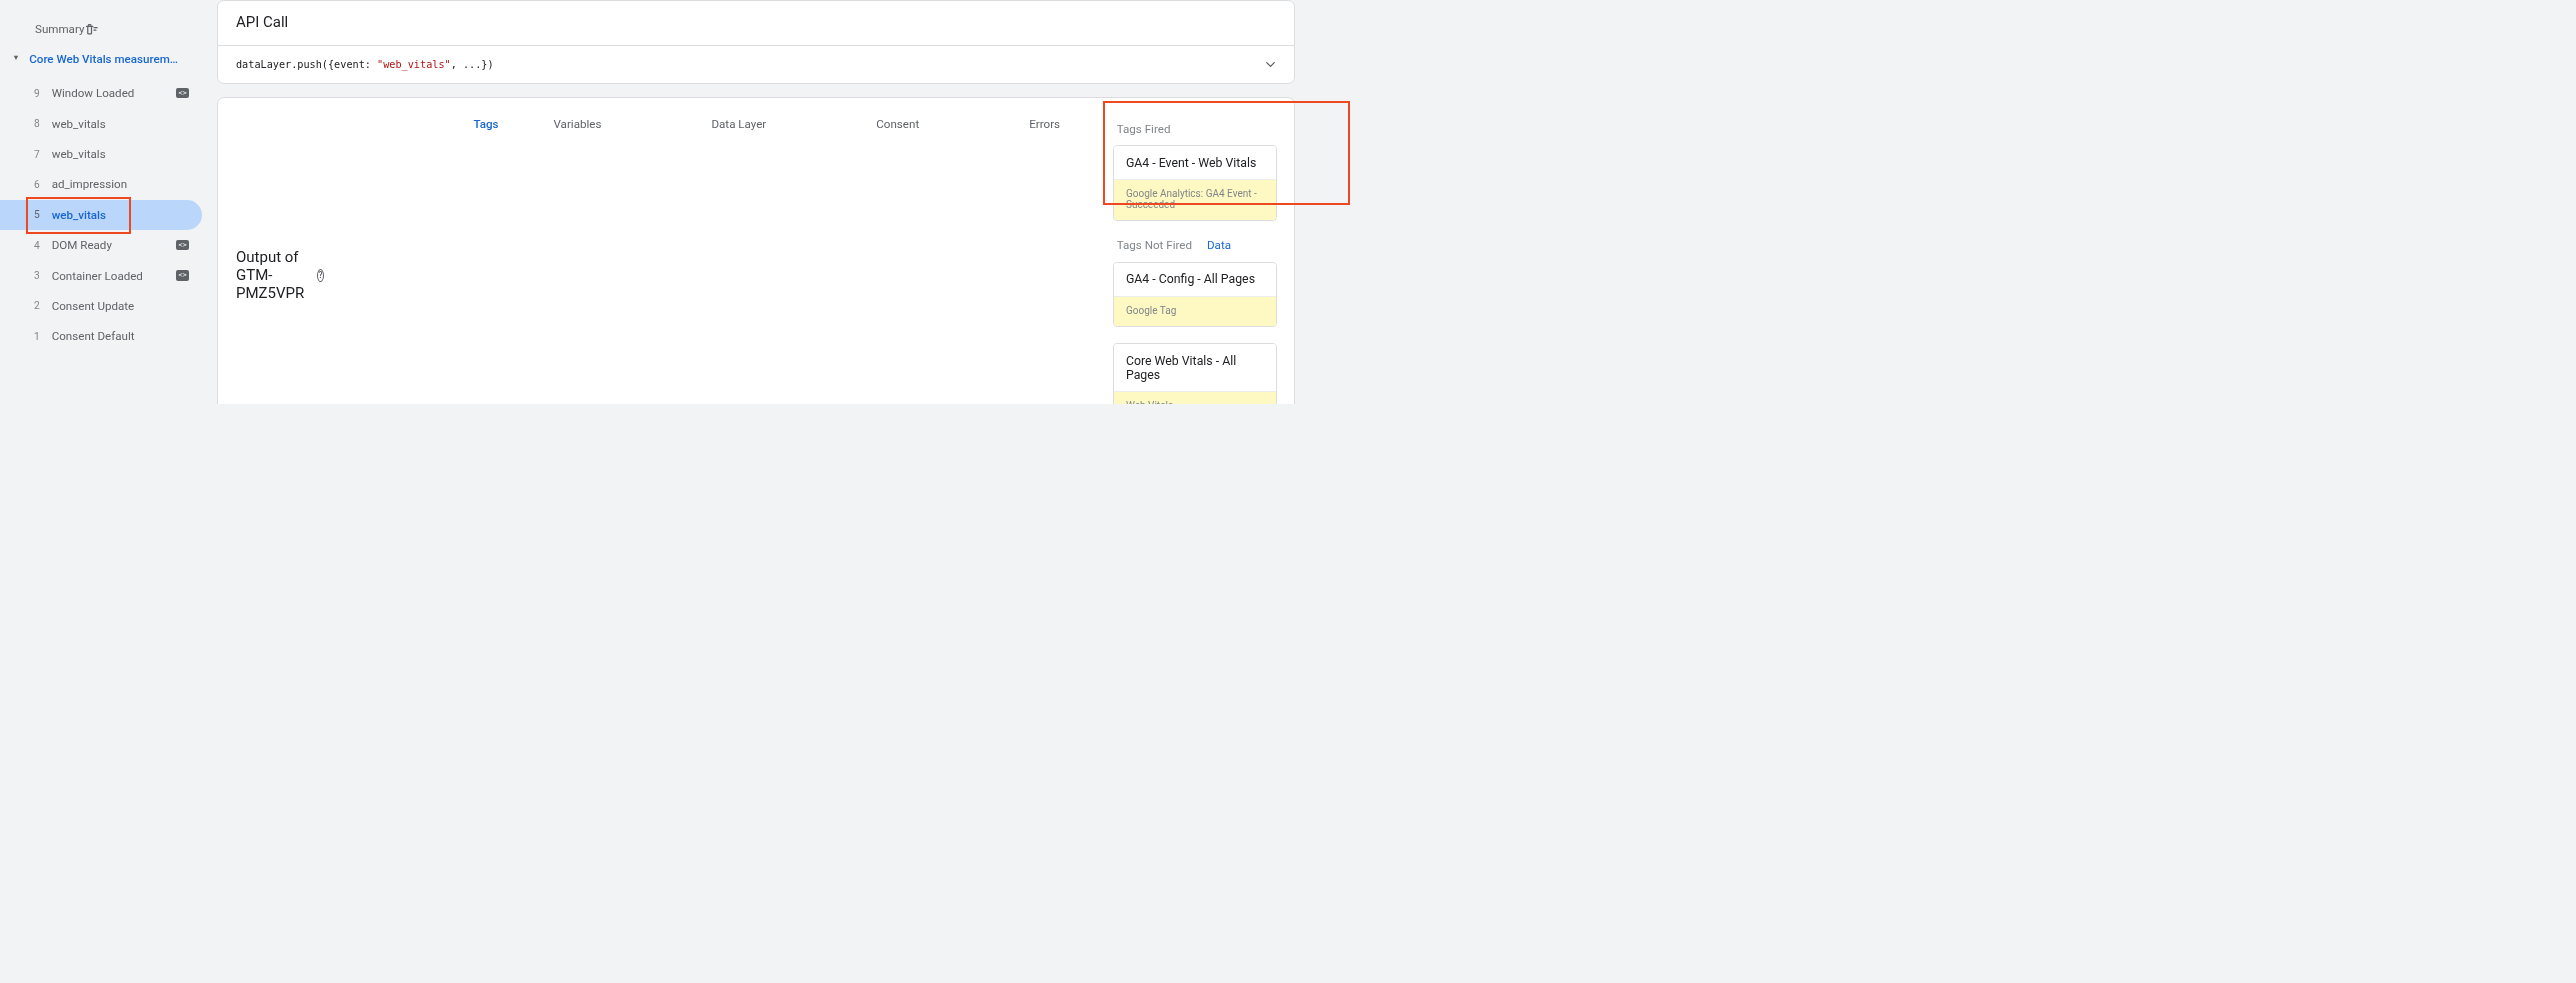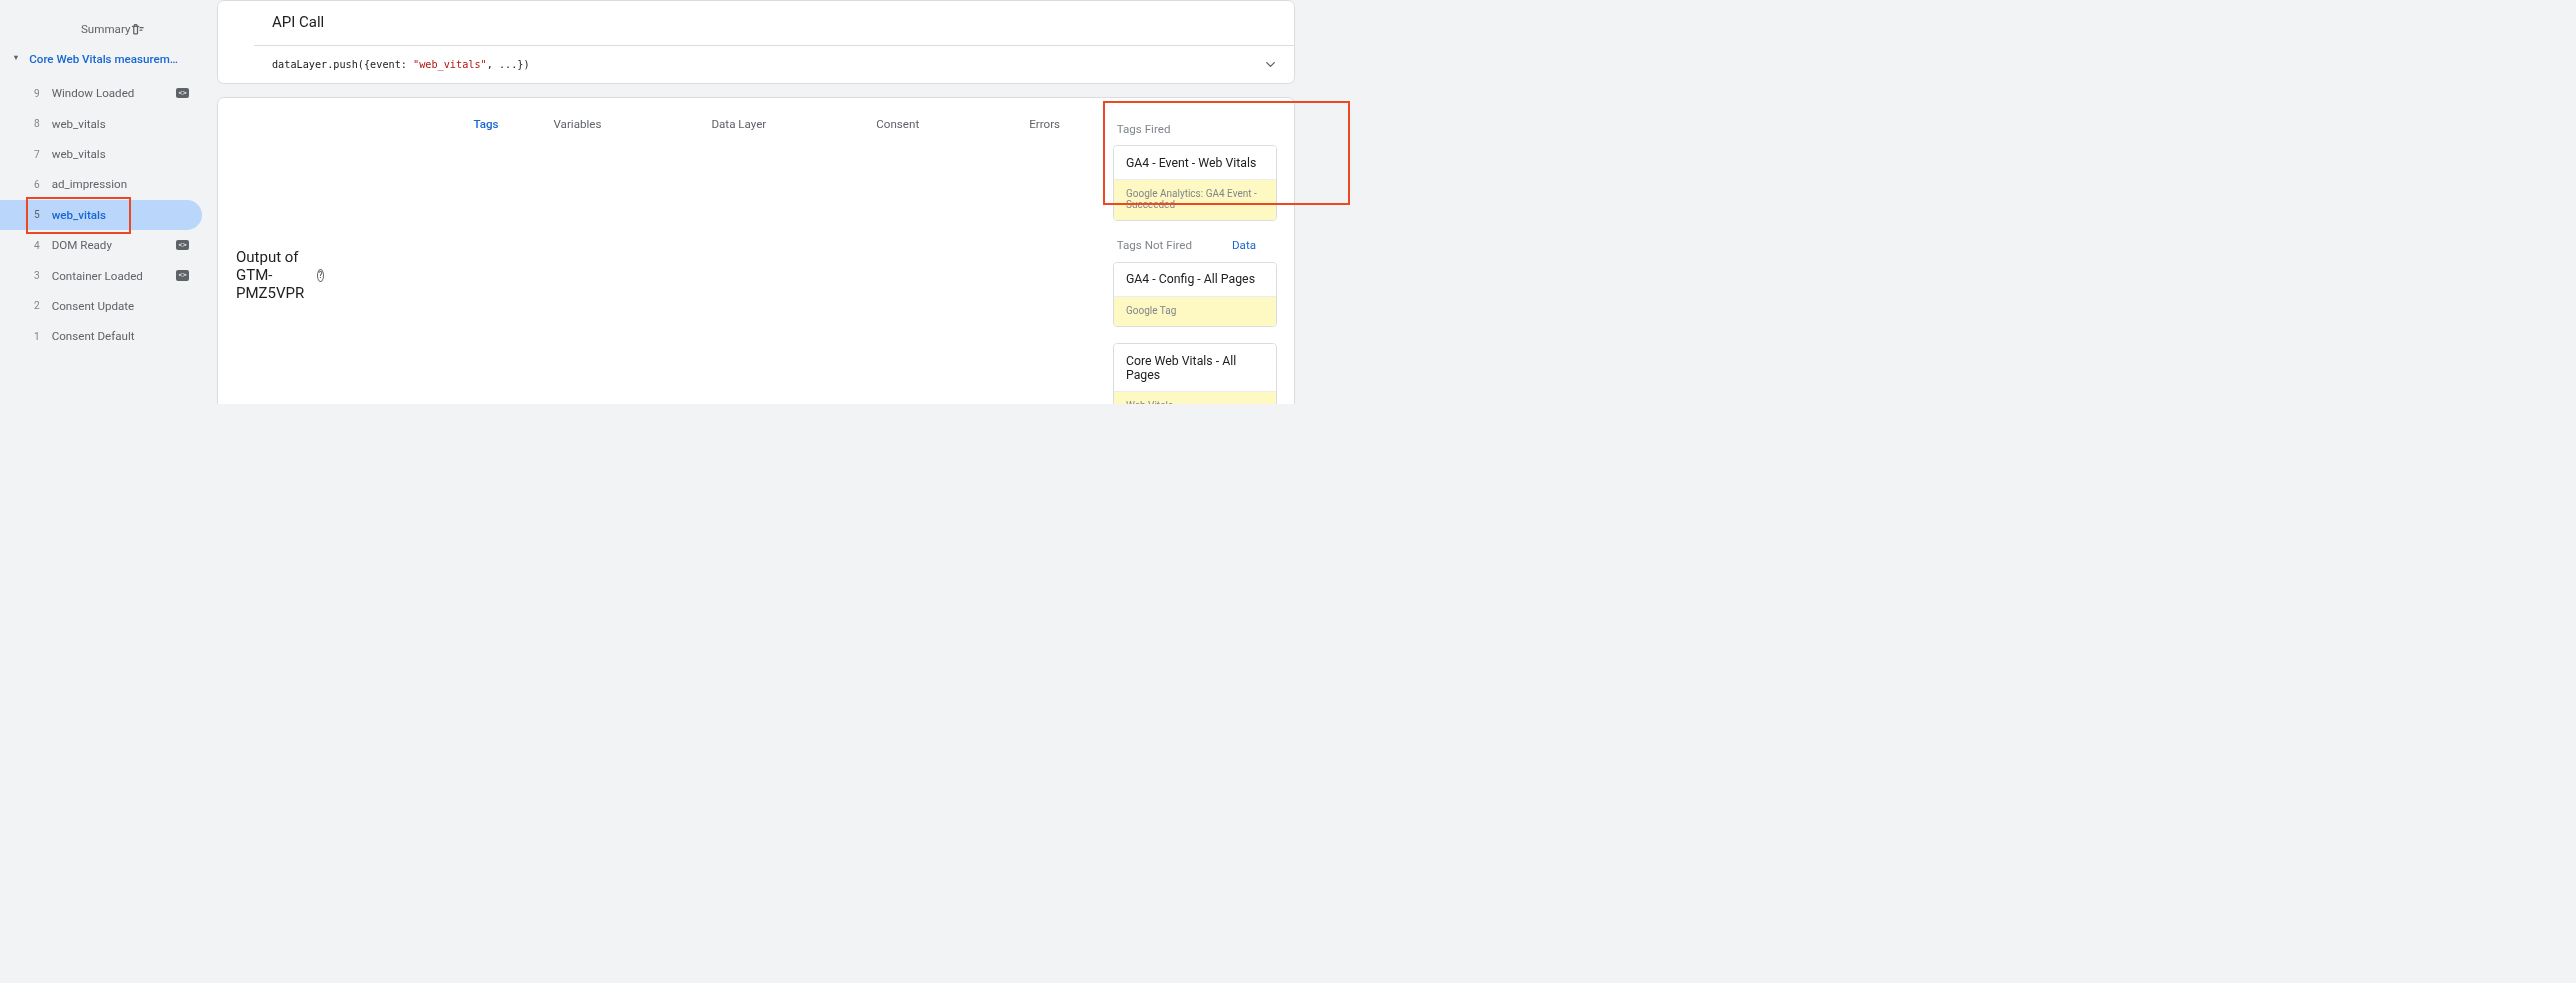--- a/index.html
+++ b/index.html
@@ -18,21 +18,21 @@
   
   .sidebar {
     width: 205px;
     flex: 0 0 205px;
     background: #f1f3f4;
     padding-top: 13.6px;
   }
   .summary-row {
     display: flex;
     align-items: center;
-    justify-content: center;
+    justify-content: flex-start;
     padding: 8.2px 13.6px 8.2px 35px;
     color: #5f6368;
     font-size: 11.6px;
   }
   .summary-row .icon-trash {
     color: #5f6368;
   }
   .tree-header {
     display: flex;
     align-items: center;
@@ -117,21 +117,20 @@
     display: flex;
     flex-direction: column;
     gap: 13.6px;
   }
 
   
   .card {
     background: #fff;
     border: 0.7px solid #dadce0;
     border-radius: 6.8px;
-    padding-left: 36px;
   }
   .card-h1 {
     font-size: 15px;
     padding: 12.3px 17.7px 13.6px 17.7px;
     border-bottom: 0.7px solid #dadce0;
   }
   .code-row {
     display: flex;
     align-items: center;
     justify-content: space-between;
@@ -215,21 +214,21 @@
   }
 
   .section-label {
     color: #80868b;
     font-size: 11.6px;
     margin: 9.5px 4.1px 9.5px 4.1px;
   }
   .section-row {
     display: flex;
     align-items: flex-end;
-    gap: 40px;
+    gap: 15px;
     margin: 17.7px 4.1px 9.5px 4.1px;
   }
   .section-row .section-label { margin: 0; }
   .hide-link {
     color: #1967d2;
     font-size: 11.6px;
     cursor: pointer;
   }
 
   .tag-cards {

